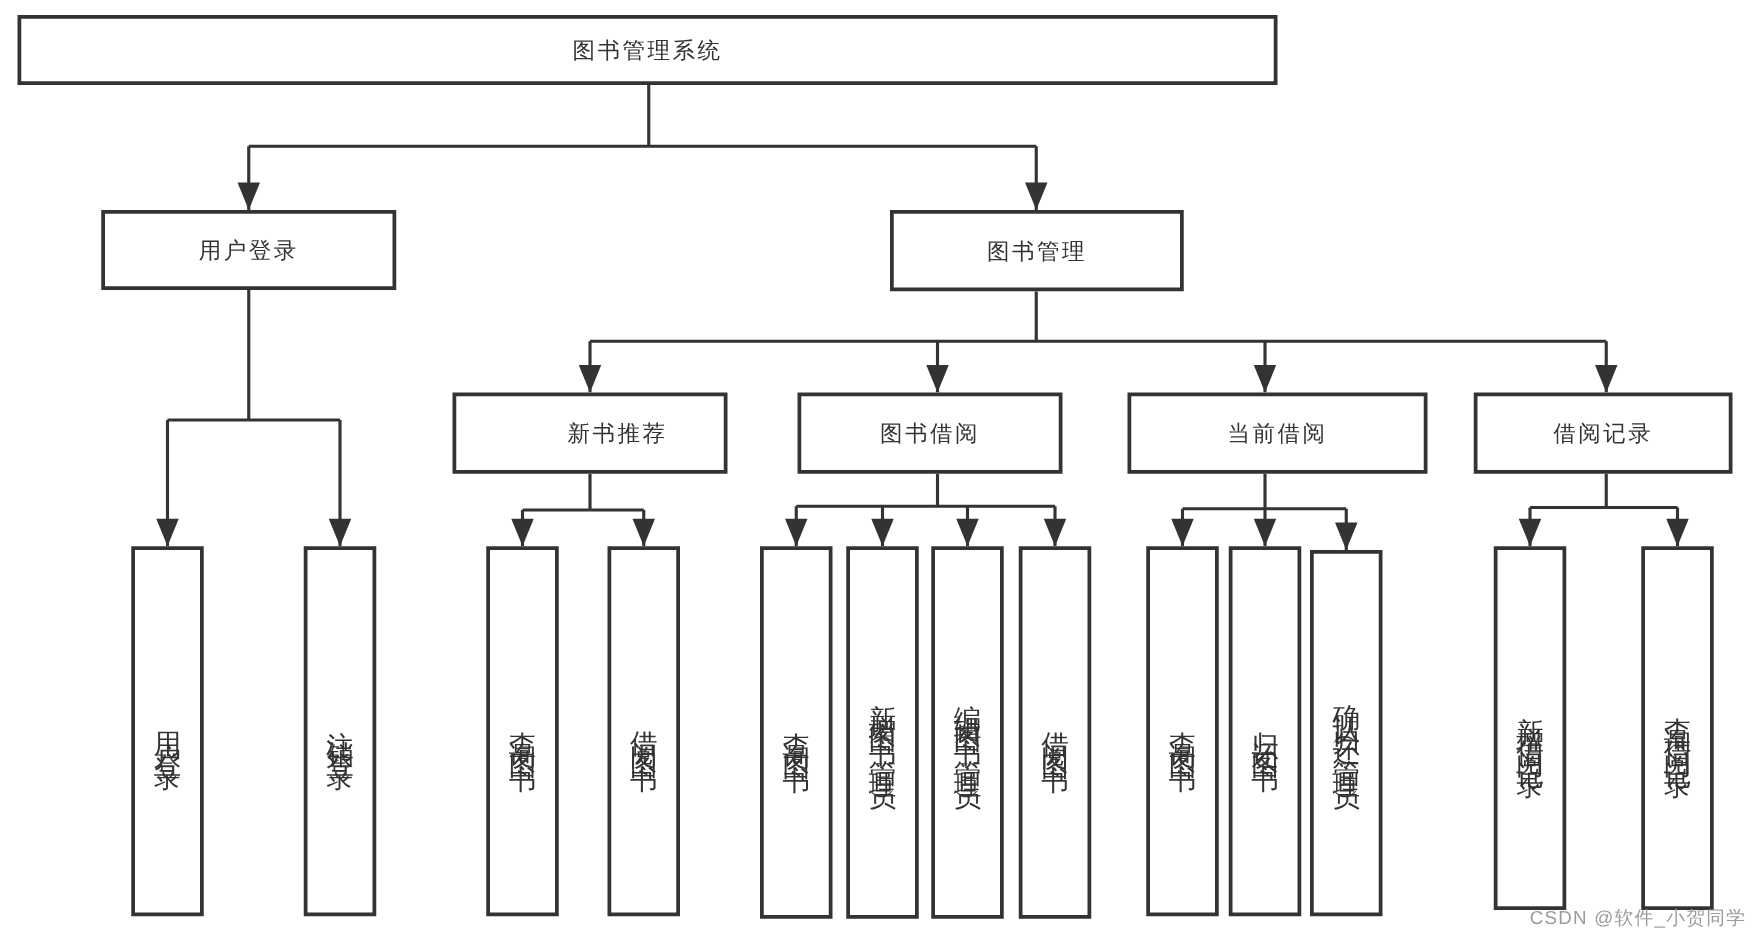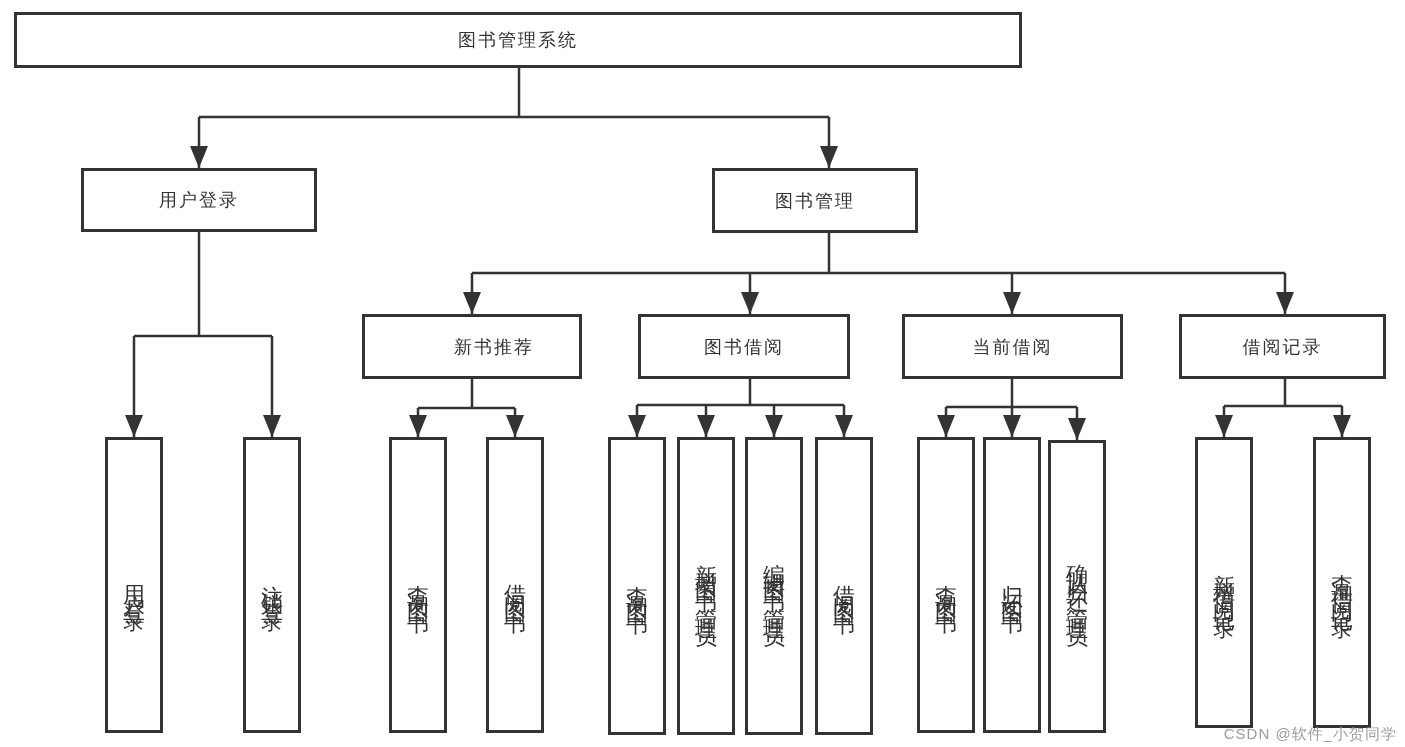--- a/index.html
+++ b/index.html
@@ -79,25 +79,25 @@
       <polygon points="1003,415 1021,415 1012,437"></polygon>
       <polygon points="1068,418 1086,418 1077,440"></polygon>
       <polygon points="1215,415 1233,415 1224,437"></polygon>
       <polygon points="1333,415 1351,415 1342,437"></polygon>
     </g>
   </svg>
 
   <div class="hbox" style="left:14px;top:12px;width:1008px;height:56px;">图书管理系统</div>
 
   <div class="hbox" style="left:81px;top:168px;width:236px;height:64px;">用户登录</div>
-  <div class="hbox" style="left:712px;top:168px;width:206px;height:65px;">图书管理</div>
+  <div class="hbox" style="left:712px;top:168px;width:235px;height:65px;">图书管理</div>
 
   <div class="hbox" style="left:362px;top:314px;width:220px;height:65px;padding-left:44px;">新书推荐</div>
   <div class="hbox" style="left:638px;top:314px;width:212px;height:65px;">图书借阅</div>
-  <div class="hbox" style="left:902px;top:314px;width:221px;height:65px;">当前借阅</div>
+  <div class="hbox" style="left:902px;top:314px;width:240px;height:65px;">当前借阅</div>
   <div class="hbox" style="left:1179px;top:314px;width:207px;height:65px;">借阅记录</div>
 
   <div class="vbox" style="left:105px;top:437px;">用户登录</div>
   <div class="vbox" style="left:243px;top:437px;">注销登录</div>
 
   <div class="vbox" style="left:389px;top:437px;">查询图书</div>
   <div class="vbox" style="left:486px;top:437px;">借阅图书</div>
 
   <div class="vbox" style="left:608px;top:437px;height:298px;">查询图书</div>
   <div class="vbox" style="left:677px;top:437px;height:298px;">新增图书（管理员）</div>

